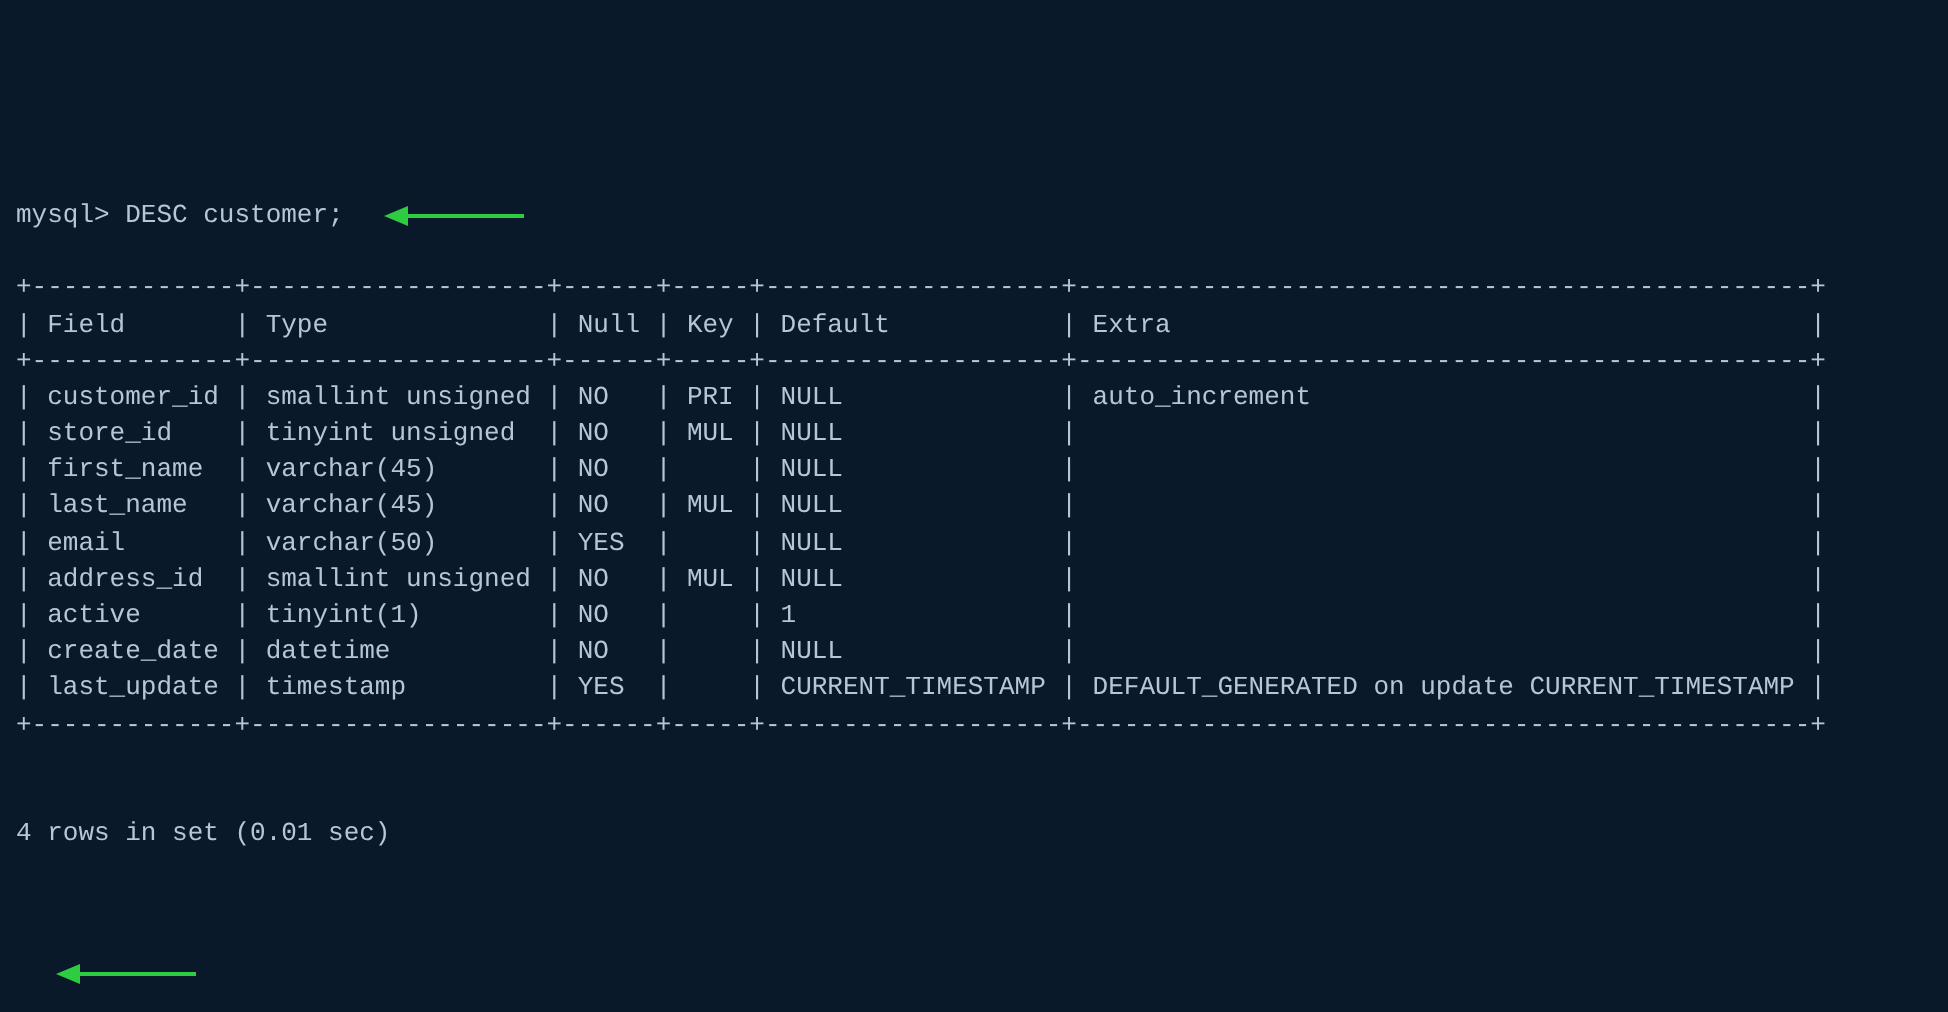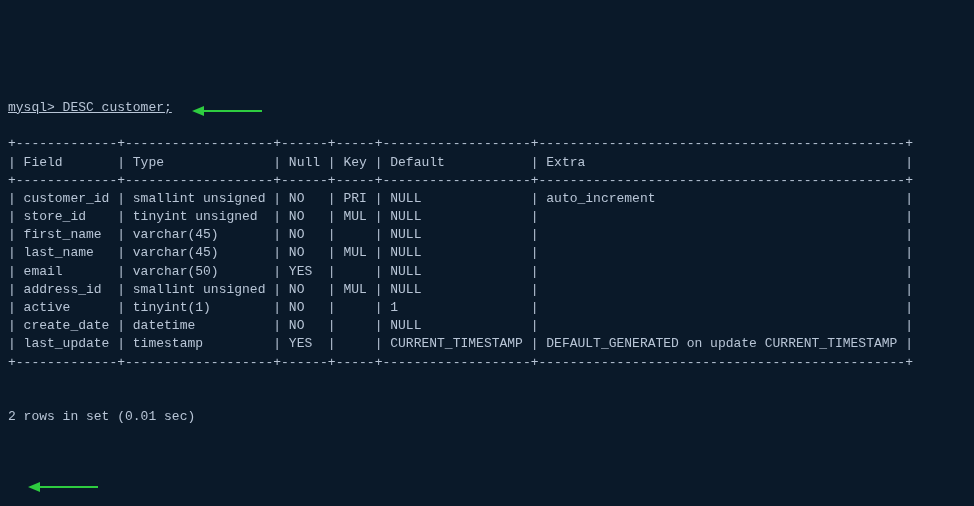--- a/index.html
+++ b/index.html
@@ -14,42 +14,41 @@
       font-size: 13px;
       line-height: 1.4;
       padding: 8px;
       white-space: pre;
       width: 974px;
       height: 506px;
       overflow: hidden;
     }
     .prompt-line {
       display: flex;
-      align-items: flex-end;
-      text-decoration: underline;
+      align-items: center;
     }
     .arrow {
       margin-left: 20px;
     }
     .arrow svg {
       display: block;
     }
   </style>
 </head>
 <body>
 
 
 
 <div>
 <div class="prompt-line"><span>mysql&gt; DESC customer;</span><span class="arrow"><svg width="70" height="12" viewBox="0 0 70 12">
           <line x1="70" y1="6" x2="10" y2="6" stroke="#2ecc40" stroke-width="2"></line>
           <polygon points="0,6 12,1 12,11" fill="#2ecc40"></polygon>
         </svg></span></div>
 <div id="table1"><div>+-------------+-------------------+------+-----+-------------------+-----------------------------------------------+</div><div>| Field       | Type              | Null | Key | Default           | Extra                                         |</div><div>+-------------+-------------------+------+-----+-------------------+-----------------------------------------------+</div><div>| customer_id | smallint unsigned | NO   | PRI | NULL              | auto_increment                                |</div><div>| store_id    | tinyint unsigned  | NO   | MUL | NULL              |                                               |</div><div>| first_name  | varchar(45)       | NO   |     | NULL              |                                               |</div><div>| last_name   | varchar(45)       | NO   | MUL | NULL              |                                               |</div><div>| email       | varchar(50)       | YES  |     | NULL              |                                               |</div><div>| address_id  | smallint unsigned | NO   | MUL | NULL              |                                               |</div><div>| active      | tinyint(1)        | NO   |     | 1                 |                                               |</div><div>| create_date | datetime          | NO   |     | NULL              |                                               |</div><div>| last_update | timestamp         | YES  |     | CURRENT_TIMESTAMP | DEFAULT_GENERATED on update CURRENT_TIMESTAMP |</div><div>+-------------+-------------------+------+-----+-------------------+-----------------------------------------------+</div><div> </div></div>
-<div>2 rows in set (0.01 sec)</div>
+<div>4 rows in set (0.01 sec)</div>
 <div> </div>
 <div class="prompt-line"><span class="arrow"><svg width="70" height="12" viewBox="0 0 70 12">
           <line x1="70" y1="6" x2="10" y2="6" stroke="#2ecc40" stroke-width="2"></line>
           <polygon points="0,6 12,1 12,11" fill="#2ecc40"></polygon>
         </svg></span></div>
 
 
 </div>
 
 

